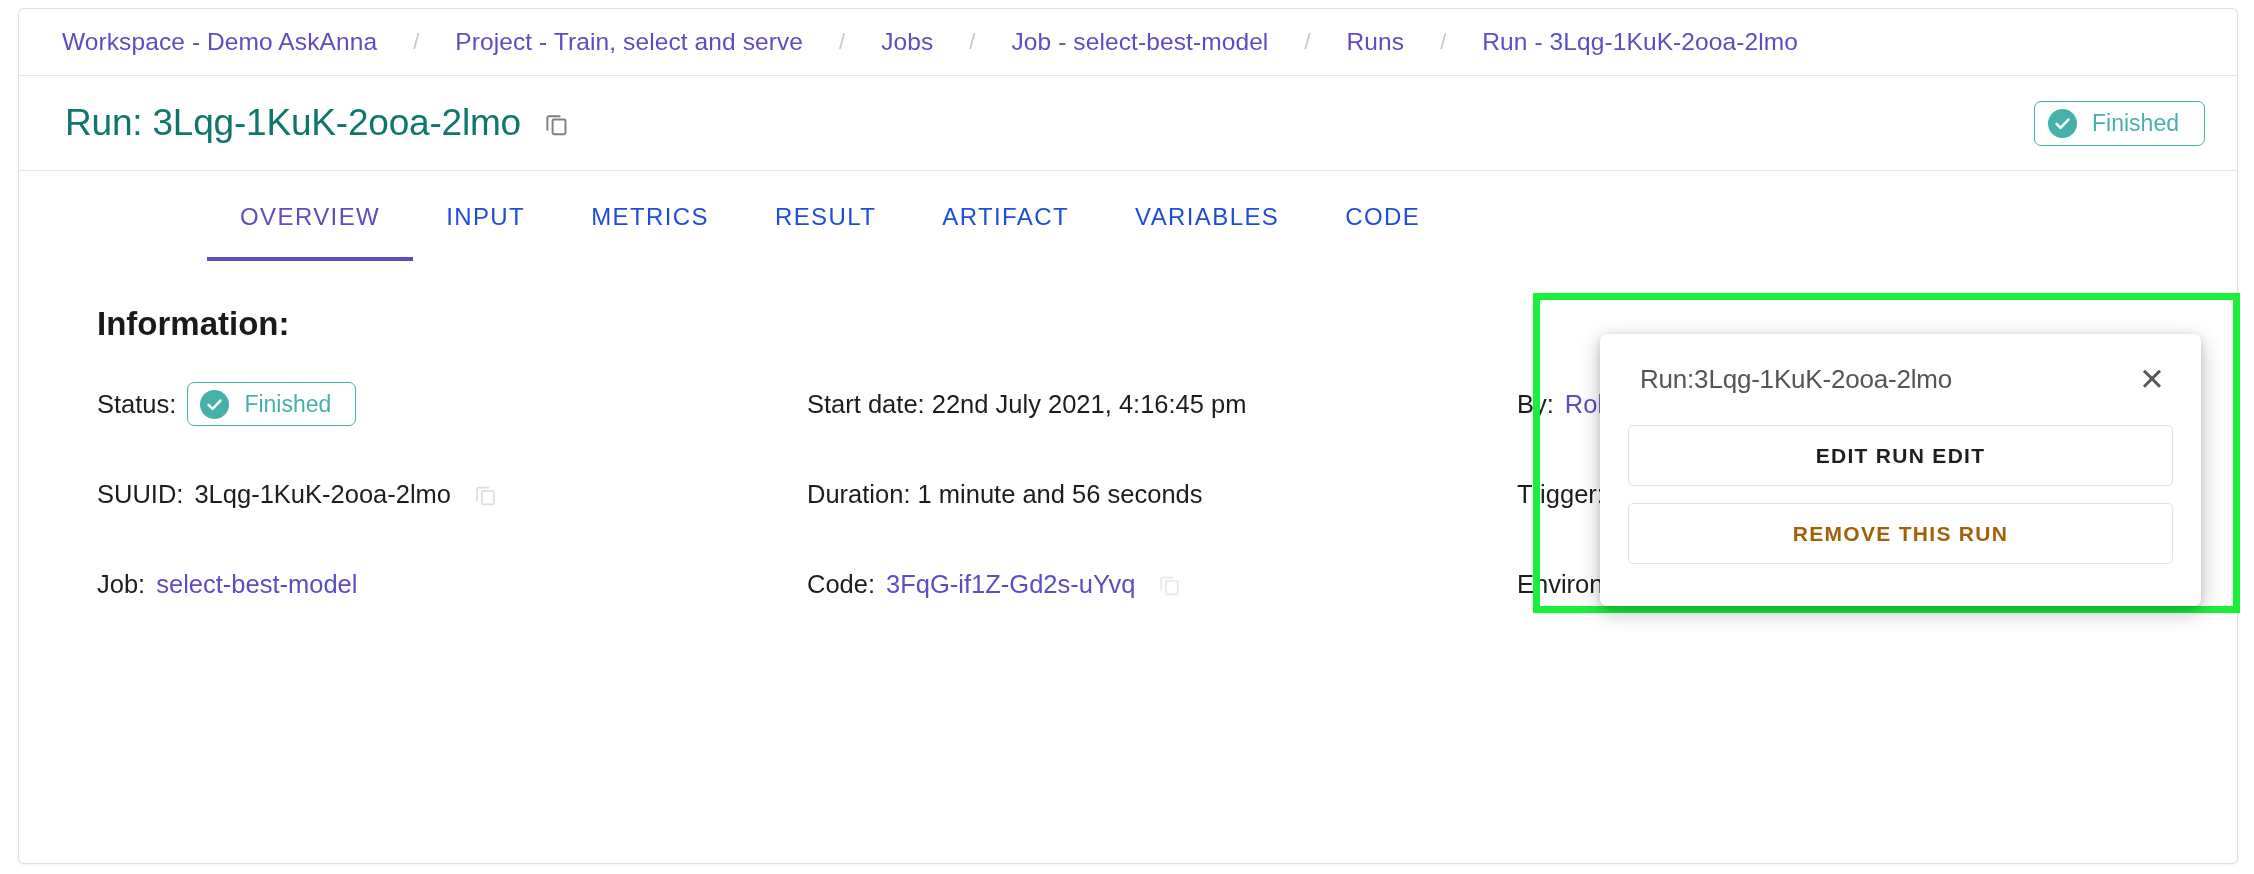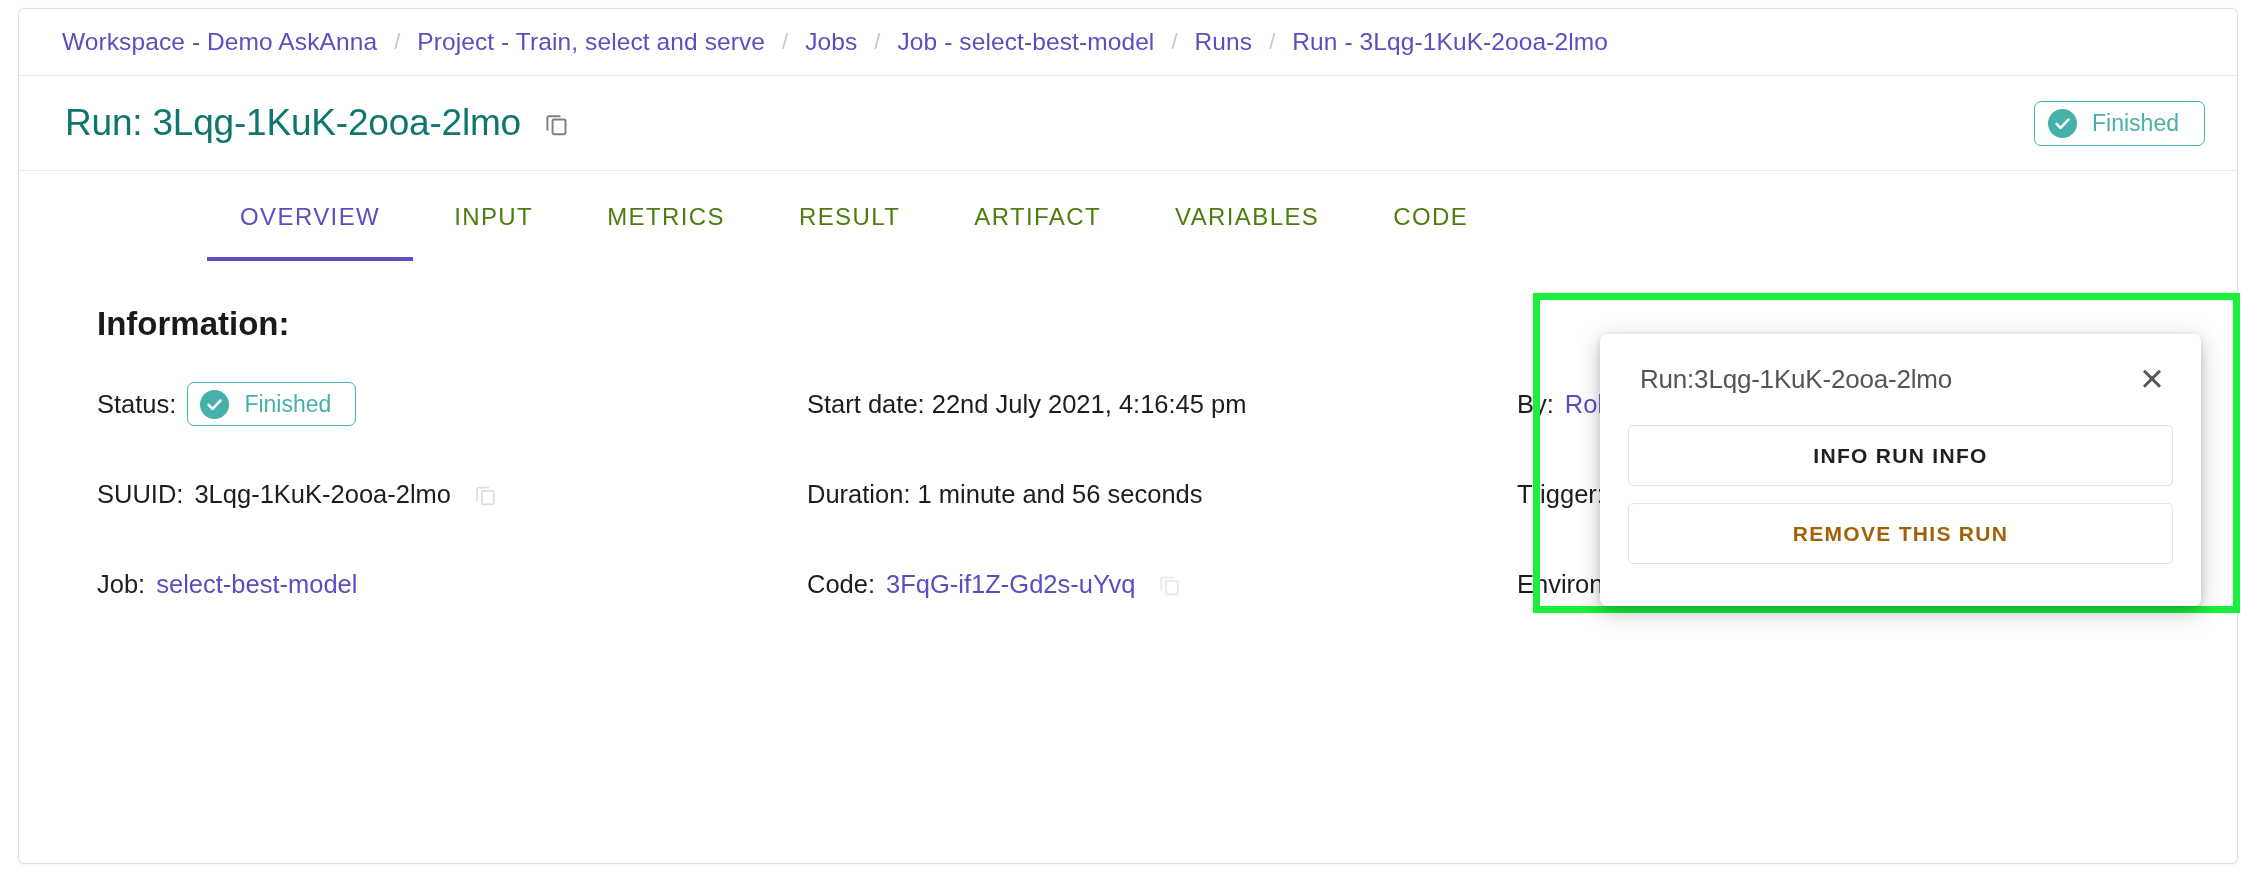--- a/index.html
+++ b/index.html
@@ -31,20 +31,21 @@
     overflow: visible;
   }
 
   
   .breadcrumb-bar {
     height: 67px;
     border-bottom: 1px solid #e6e6e6;
     display: flex;
     align-items: center;
     padding-left: 43px;
+    gap: 19px;
   }
   .crumb {
     font-size: 24.5px;
     color: #5b4ec0;
     letter-spacing: 0.1px;
     text-decoration: none;
     white-space: nowrap;
   }
   .crumb-sep {
     font-size: 22px;
@@ -105,28 +106,28 @@
   }
 
   
   .tabs-row {
     position: relative;
     height: 104px;
     display: flex;
     align-items: flex-start;
     padding-left: 188px;
     padding-top: 26px;
-    gap: 8px;
+    gap: 0;
   }
   .tab {
     position: relative;
     font-size: 24px;
     letter-spacing: 1.4px;
     font-weight: 500;
-    color: #4d7c0f;
+    color: #1d4ed8;
     padding: 6px 33px 30px 33px;
     cursor: pointer;
     white-space: nowrap;
     background: none;
     border: none;
     font-family: "Liberation Sans", sans-serif;
   }
   .tab.active { color: #5b4ec0; }
   .tab.active::after {
     content: "";
@@ -332,18 +333,18 @@
       </div>
     </div>
 
     <div class="highlight-box"></div>
 
     <div class="popup-card">
       <div class="popup-head">
         <span class="popup-title">Run:3Lqg-1KuK-2ooa-2lmo</span>
         <button class="popup-close">✕</button>
       </div>
-      <button class="popup-btn">INFO RUN INFO</button>
+      <button class="popup-btn">EDIT RUN EDIT</button>
       <button class="popup-btn danger">REMOVE THIS RUN</button>
     </div>
 
   </div>
 </div>
 
 </body></html>

